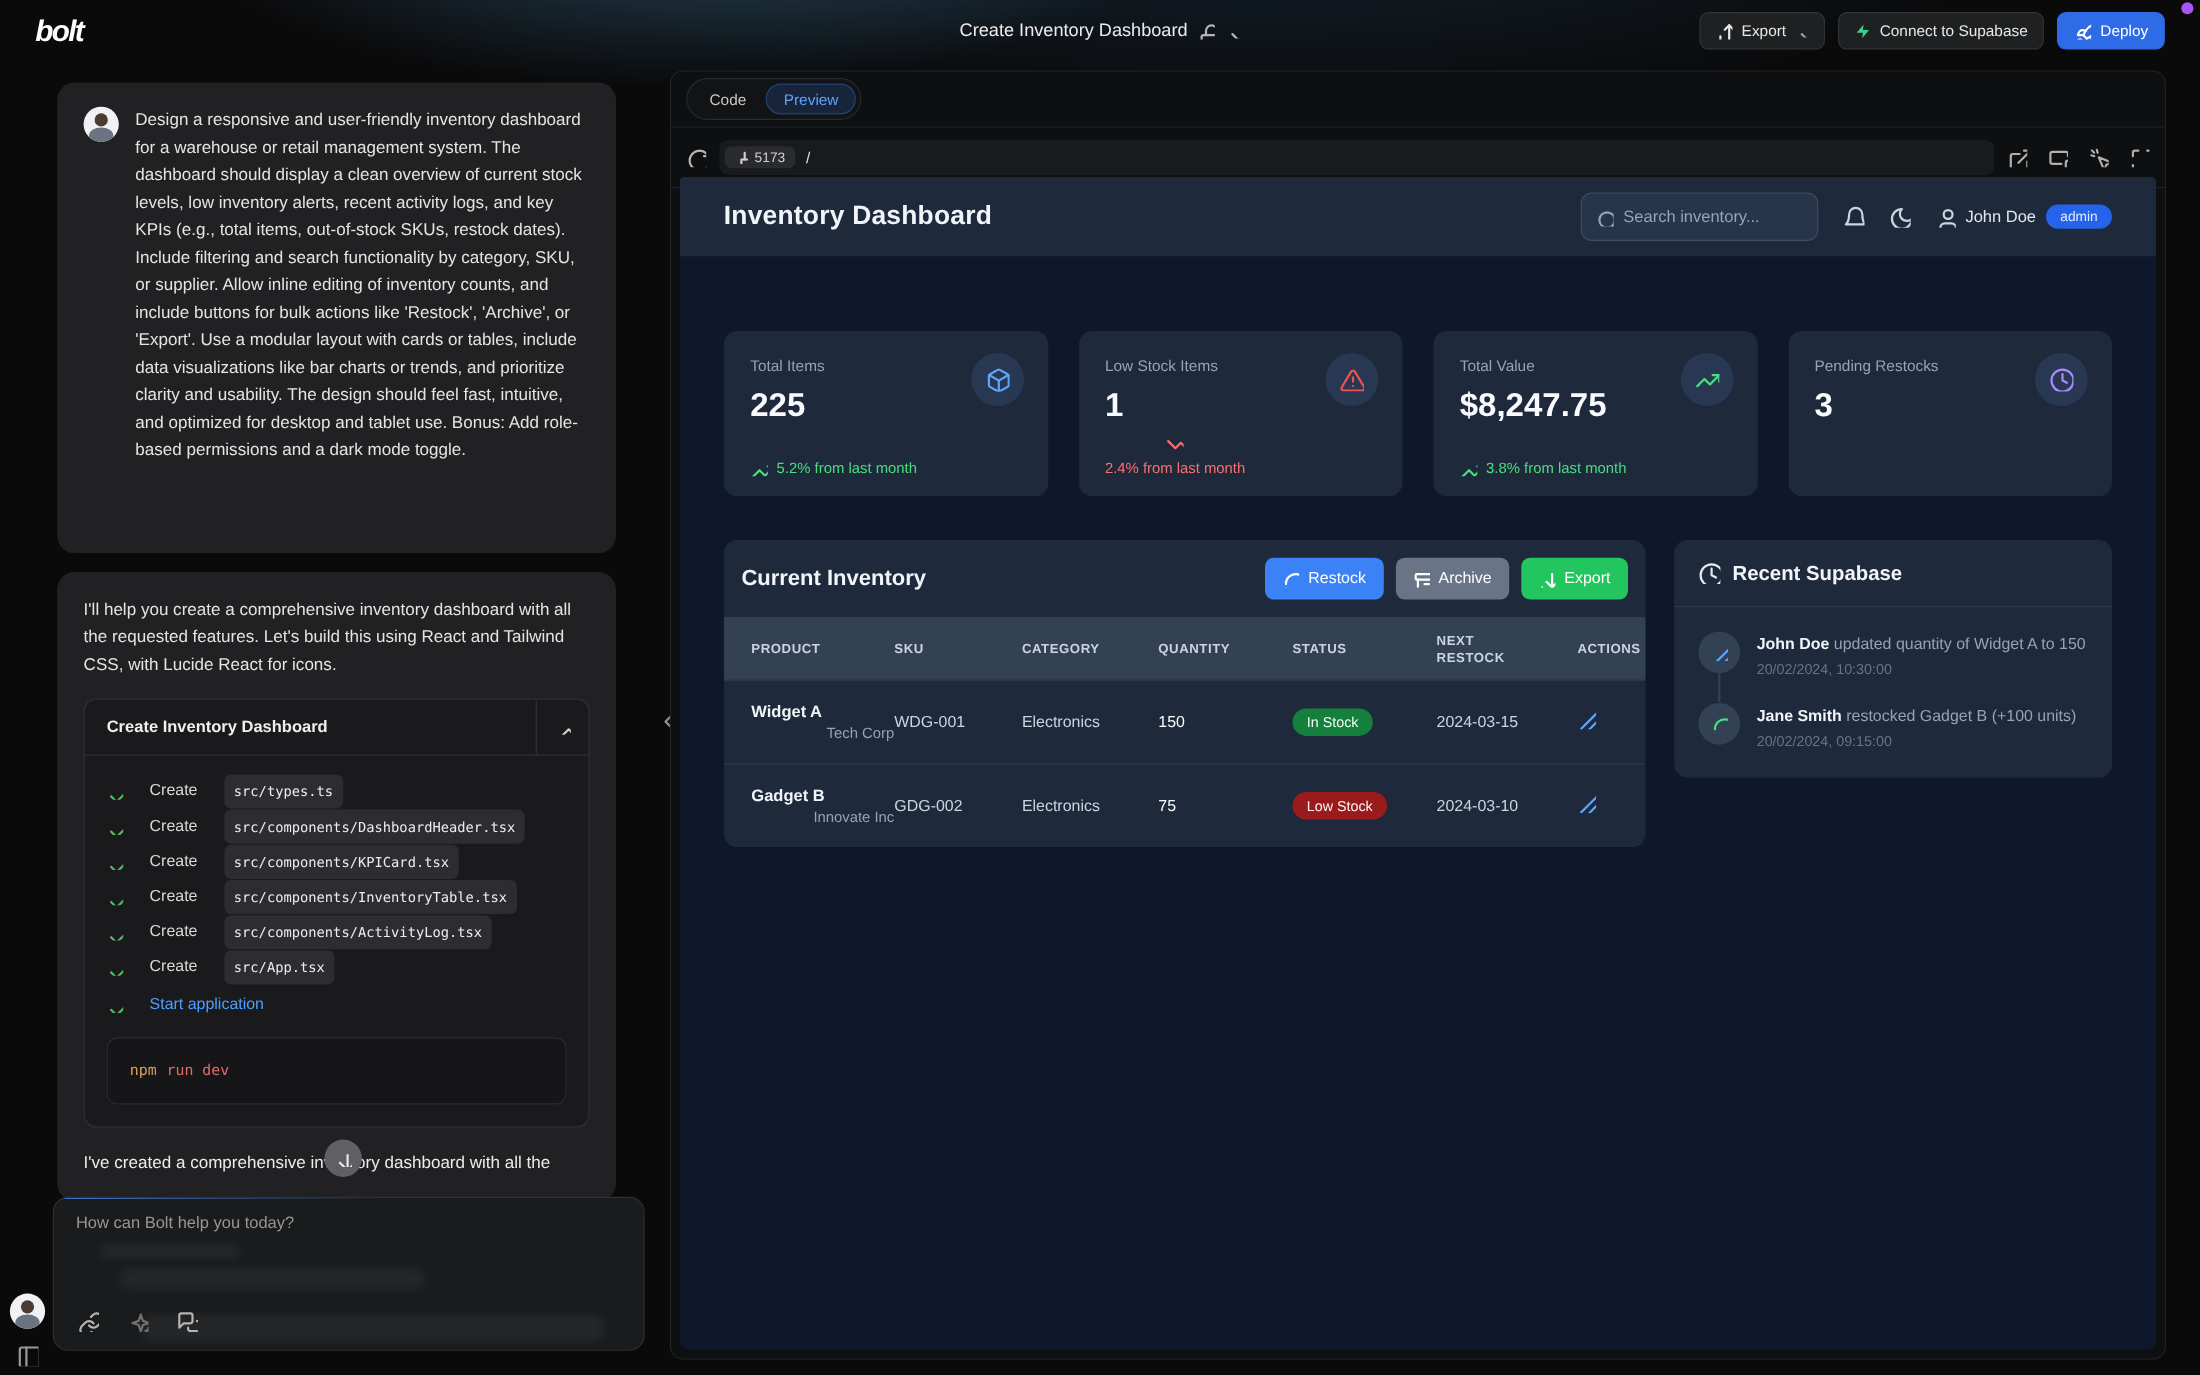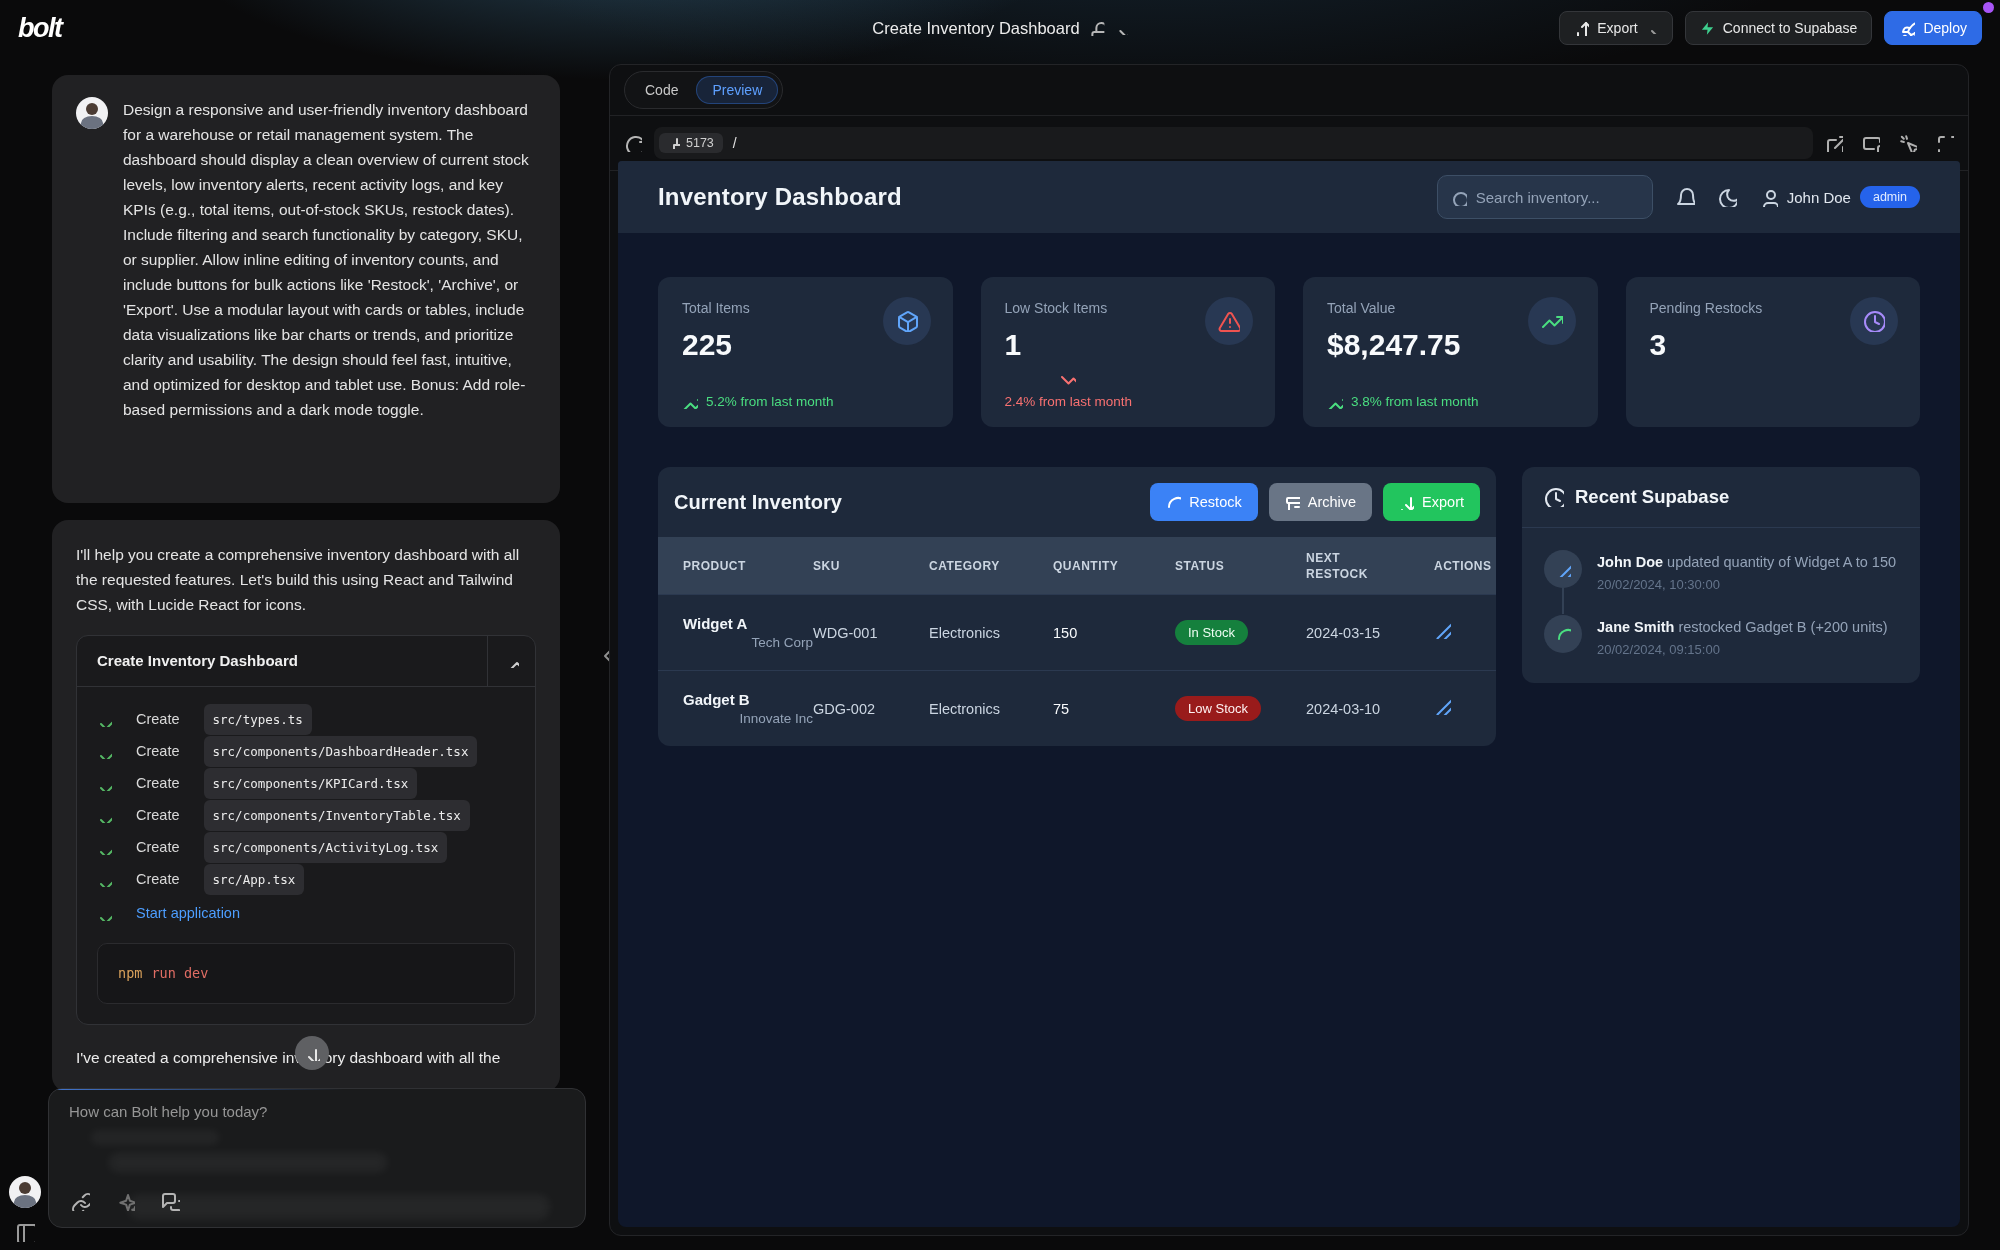--- a/index.html
+++ b/index.html
@@ -11,21 +11,21 @@
     background:
       radial-gradient(700px 230px at 620px -70px, rgba(62,114,146,.55), transparent 65%),
       radial-gradient(1000px 280px at 1150px -90px, rgba(38,80,112,.38), transparent 70%);
   }
 
   .ic { width:1em; height:1em; stroke:currentColor; fill:none; stroke-width:2;
         stroke-linecap:round; stroke-linejoin:round; display:block; }
 
   
   .topbar { position:absolute; left:0; top:0; width:2000px; height:56px;
-    display:flex; align-items:center; padding:0 18px; z-index:20; }
+    display:flex; align-items:center; padding:0 32px; z-index:20; }
   .logo { font-size:27px; font-weight:800; font-style:italic; color:#fff; letter-spacing:-1.5px; }
   .doc-title { position:absolute; left:50%; transform:translateX(-50%); display:flex;
     align-items:center; gap:10px; color:#ececec; font-size:16.5px; cursor:default; }
   .doc-title .ic { font-size:15px; color:#b6b6b6; }
   .top-actions { margin-left:auto; display:flex; align-items:center; gap:12px; }
   .tbtn { height:34px; display:flex; align-items:center; gap:8px; padding:0 14px;
     background:#1e2022; border:1px solid #34363a; border-radius:8px; color:#e8e8e8;
     font-size:14px; cursor:pointer; }
   .tbtn .ic { font-size:15px; }
   .tbtn .chev { font-size:12px; color:#9a9a9a; }
@@ -117,21 +117,21 @@
   .searchbox .ic { font-size:17px; flex:none; }
   .searchbox input { background:transparent; border:none; outline:none; width:100%;
     font-family:"Liberation Sans", sans-serif; font-size:15px; color:#e2e8f0; }
   .searchbox input::placeholder { color:#94a3b8; }
   .hicon { color:#cbd5e1; font-size:20px; cursor:pointer; }
   .userchip { display:flex; align-items:center; gap:9px; color:#e2e8f0; font-size:15px; cursor:pointer; }
   .userchip .ic { font-size:19px; color:#cbd5e1; }
   .rolebadge { background:#2563eb; color:#e0ebff; font-size:12.5px; padding:4px 13px;
     border-radius:999px; }
 
-  .kpis { display:flex; gap:28px; margin:44px 40px 0; }
+  .kpis { display:flex; gap:28px; margin:68px 40px 0; }
   .kpi { flex:1; height:150px; background:#1e293b; border-radius:12px; padding:23px 24px; position:relative; }
   .kpi-label { font-size:14px; color:#94a3b8; }
   .kpi-value { font-size:30px; font-weight:700; color:#f8fafc; margin-top:12px; }
   .kpi-badge { position:absolute; top:20px; right:22px; width:48px; height:48px; border-radius:50%;
     background:rgba(76,110,170,.22); display:flex; align-items:center; justify-content:center; font-size:22px; }
   .kpi-trend { position:absolute; left:24px; bottom:18px; display:flex; align-items:center; gap:8px; font-size:13.5px; }
   .trend-up { color:#4ade80; } .trend-down { color:#f87171;flex-direction:column; }
   .c-blue { color:#60a5fa; } .c-red { color:#ef5350; } .c-green { color:#4ade80; } .c-purple { color:#a78bfa; }
 
   .content-row { display:flex; gap:26px; margin:40px 40px 0; align-items:flex-start; }
@@ -705,21 +705,21 @@
                 <div class="act-time">20/02/2024, 10:30:00</div>
               </div>
             </div>
             <div class="act-item">
               <div class="act-icon c-green">
                   <svg class="ic">
                     <use href="#i-refresh"></use>
                   </svg>
                 </div>
               <div>
-                <div class="act-text"><b>Jane Smith</b><span> restocked Gadget B (+200 units)</span></div>
+                <div class="act-text"><b>Jane Smith</b><span> restocked Gadget B (+100 units)</span></div>
                 <div class="act-time">20/02/2024, 09:15:00</div>
               </div>
             </div>
           </div>
         </div>
       </div>
     </div>
   </section>
 </div>
 

